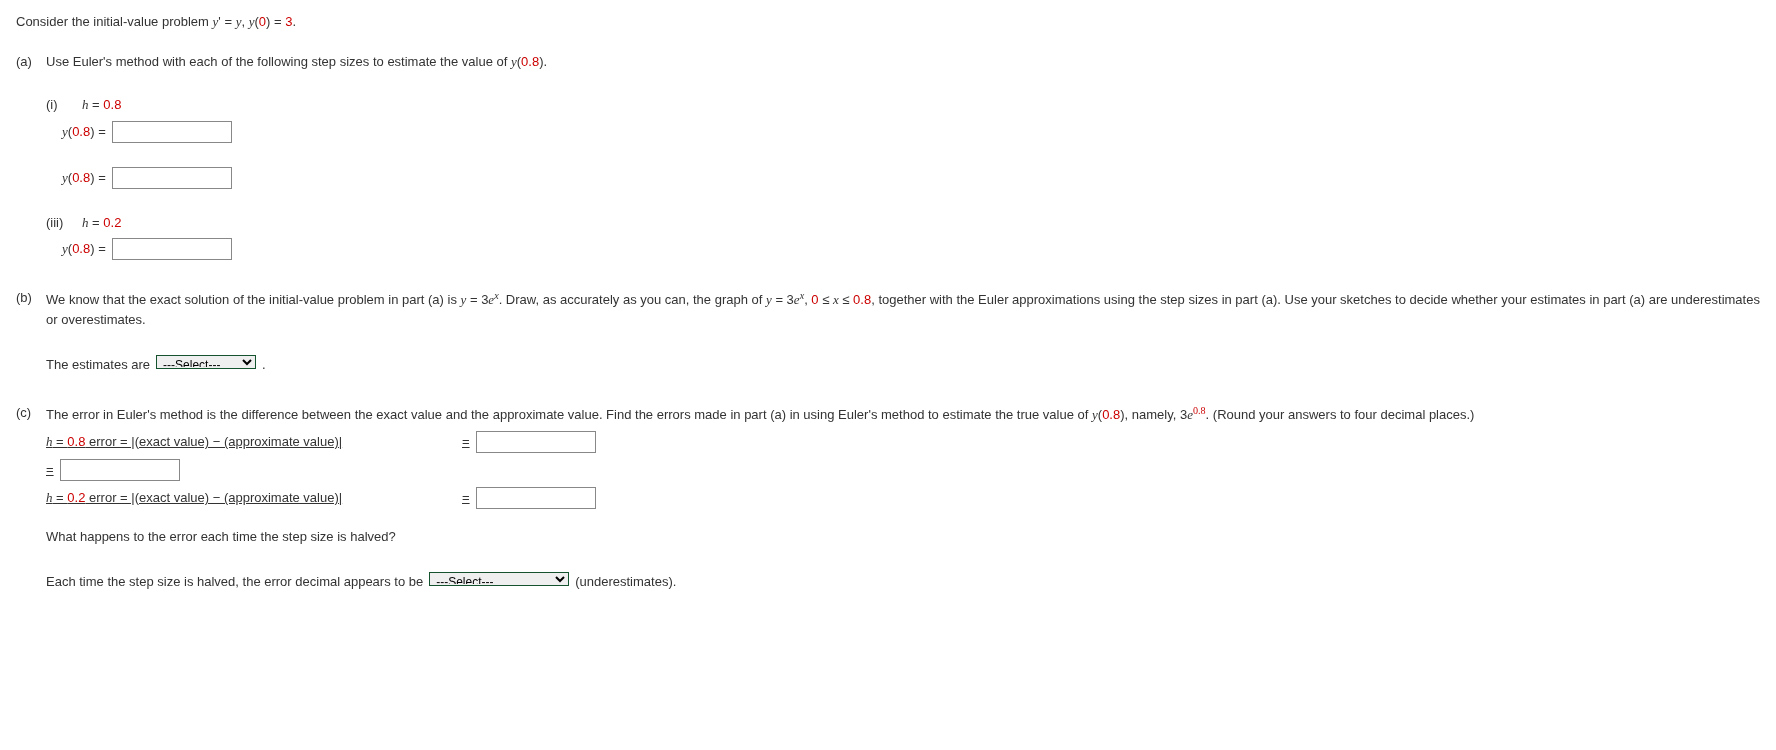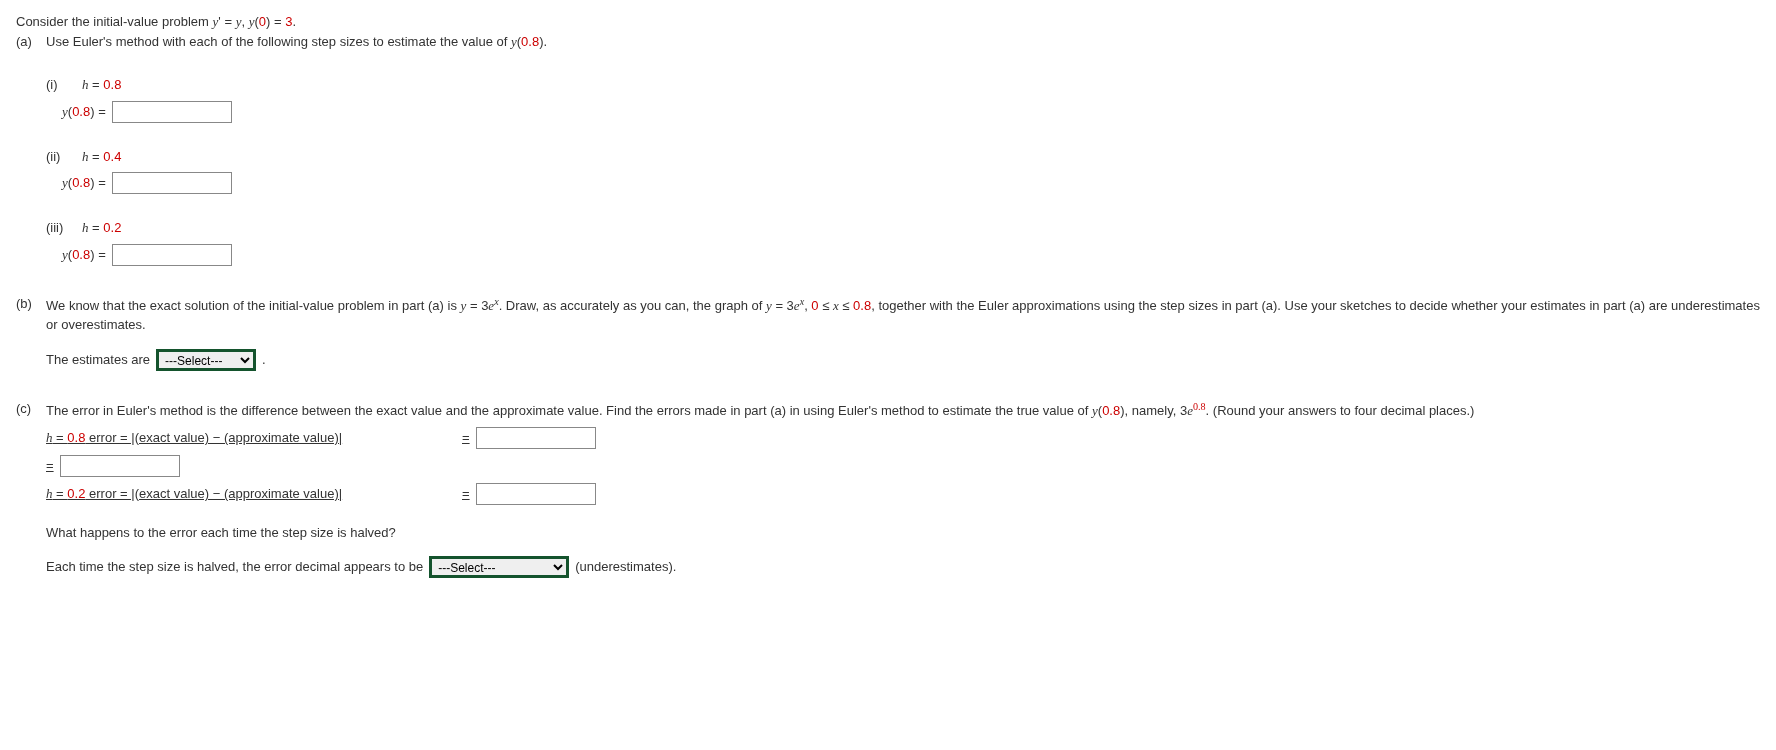--- a/index.html
+++ b/index.html
@@ -5,21 +5,21 @@
     * { box-sizing: border-box; }
     body {
       font-family: Verdana, Geneva, sans-serif;
       font-size: 13px;
       color: #333;
       margin: 0;
       padding: 12px 16px;
       line-height: 1.5;
       background: #fff;
     }
-    .problem-intro { }
+    .problem-intro { margin-bottom: 20px; }
     .part { margin-bottom: 28px; }
     .part-row { display: flex; }
     .part-label {
       min-width: 30px;
       flex-shrink: 0;
     }
     .part-content { flex: 1; }
     .subpart { margin-left: 30px; margin-top: 24px; }
     .subpart-row { display: flex; align-items: baseline; margin-bottom: 4px; }
     .subpart-label { min-width: 36px; flex-shrink: 0; }
@@ -28,32 +28,32 @@
     .math-num { color: #c00; }
     .sup { font-size: 0.78em; vertical-align: super; font-style: italic; font-family: "Times New Roman", serif; }
     input[type="text"] {
       border: 1px solid #888;
       height: 22px;
       padding: 2px 4px;
       font-size: 13px;
       width: 120px;
     }
     select {
-      border: 3px solid #14532d;
-      height: 22px;
+      border: 1px solid #14532d;
+      height: 14px;
       font-size: 12px;
       padding: 1px 2px;
     }
     .select-narrow { width: 100px; }
     .select-wide { width: 140px; }
     .error-rows { margin-top: 6px; }
     .error-line { display: flex; align-items: center; gap: 6px; margin-bottom: 6px; text-decoration: underline; }
     .error-label-col { min-width: 410px; }
     .question-text { margin-top: 18px; margin-bottom: 14px; }
-    .estimates-row { margin-top: 14px; display: flex; align-items: center; gap: 6px; flex-wrap: wrap; }
+    .estimates-row { margin-top: 26px; display: flex; align-items: flex-start; gap: 6px; flex-wrap: wrap; }
   </style>
 </head>
 <body>
 
 <div class="problem-intro">
   <span>Consider the initial-value problem </span><span class="math-var">y</span><span>' = </span><span class="math-var">y</span><span>, </span><span class="math-var">y</span><span>(</span><span class="math-num">0</span><span>) = </span><span class="math-num">3</span><span>.</span>
 </div>
 
 <div class="part">
   <div class="part-row">
@@ -70,26 +70,20 @@
         <span class="math-var">h</span><span> = </span><span class="math-num">0.8</span>
       </div>
     </div>
     <div class="input-row">
       <span><span class="math-var">y</span><span>(</span><span class="math-num">0.8</span><span>) =</span></span>
       <input type="text" style="">
     </div>
   </div>
 
   <div class="subpart">
-    <div class="subpart-row">
-      <div class="subpart-label">(ii)</div>
-      <div>
-        <span class="math-var">h</span><span> = </span><span class="math-num">0.4</span>
-      </div>
-    </div>
     <div class="input-row">
       <span><span class="math-var">y</span><span>(</span><span class="math-num">0.8</span><span>) =</span></span>
       <input type="text" style="">
     </div>
   </div>
 
   <div class="subpart">
     <div class="subpart-row">
       <div class="subpart-label">(iii)</div>
       <div>

